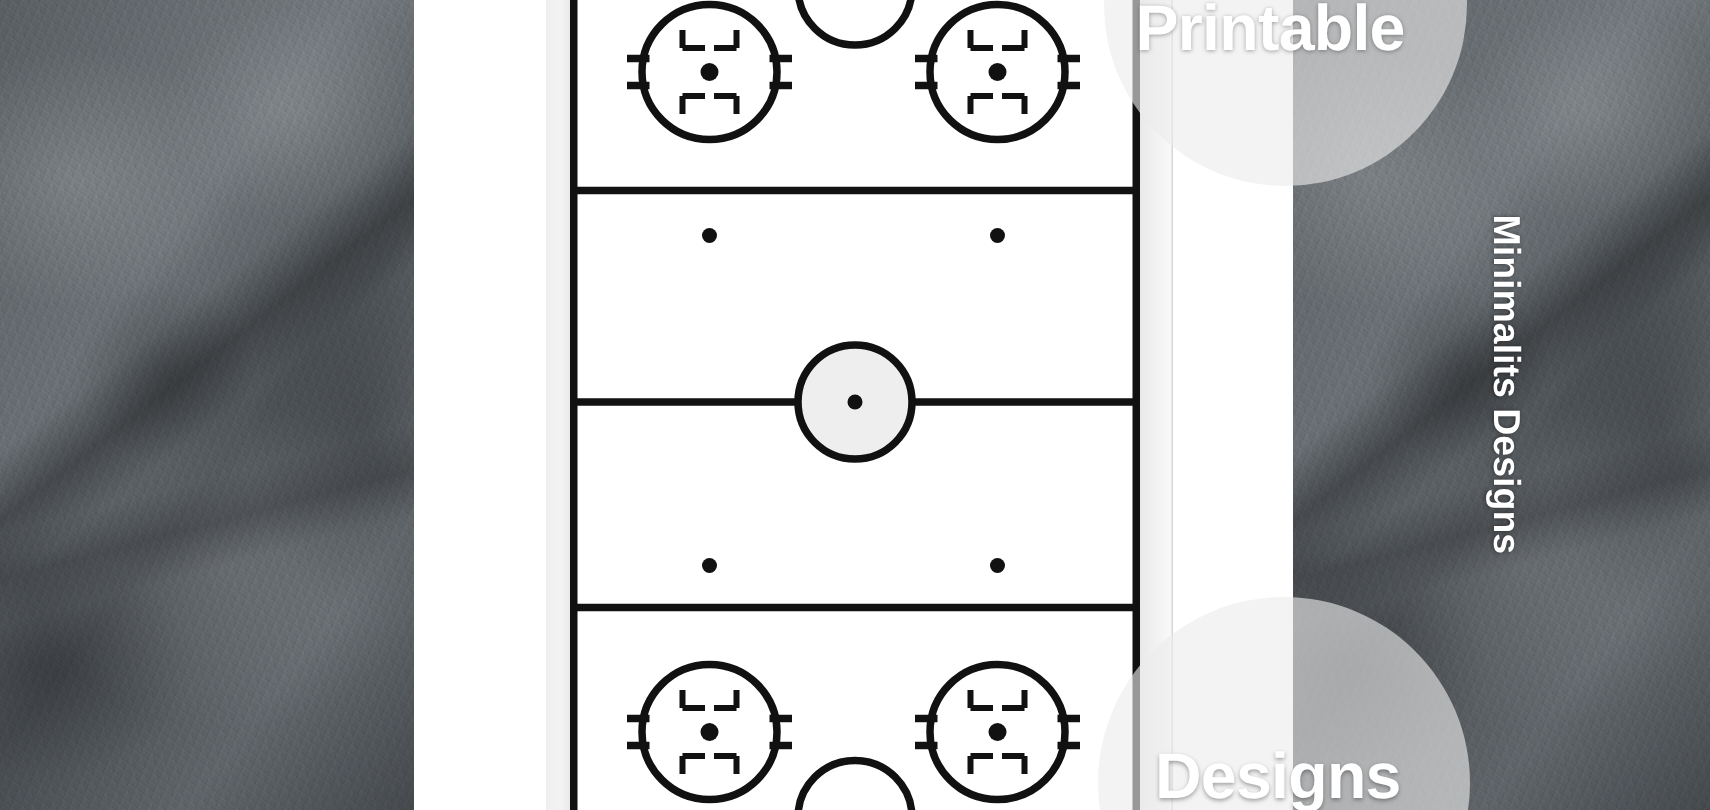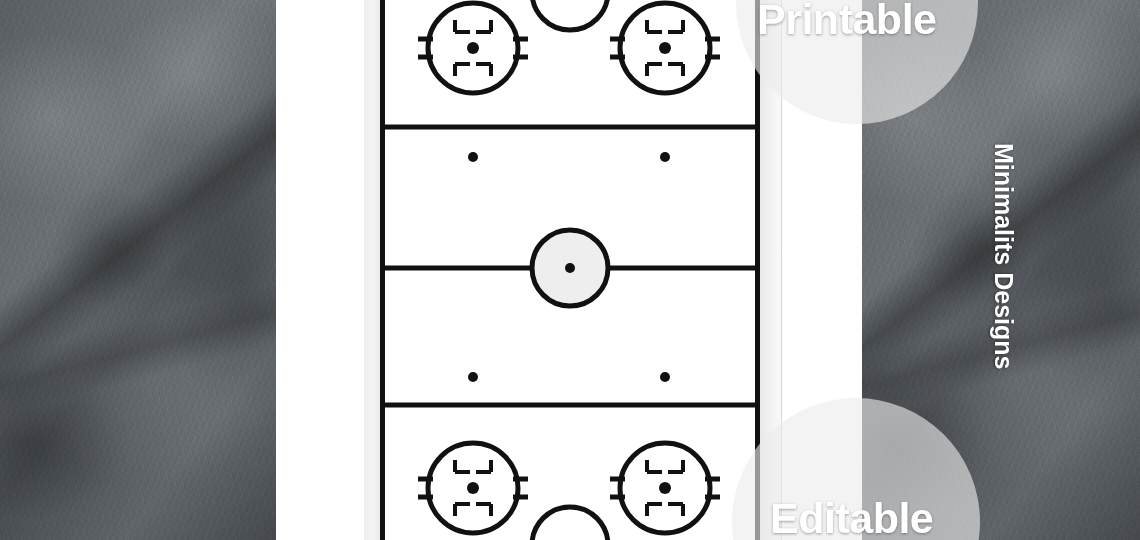--- a/index.html
+++ b/index.html
@@ -241,17 +241,17 @@
 
       </g>
     </svg>
   </div>
 
   <div class="blob" id="blob-top"></div>
   <div class="blob" id="blob-bottom"></div>
 
   <div class="badge-label" id="label-printable">Printable</div>
 
-  <div class="badge-label" id="label-editable">Editable</div>
+  <div class="badge-label" id="label-editable">Designs</div>
 
   <div id="label-brand">Minimalits Designs</div>
 
 </div>
 
 </body></html>

